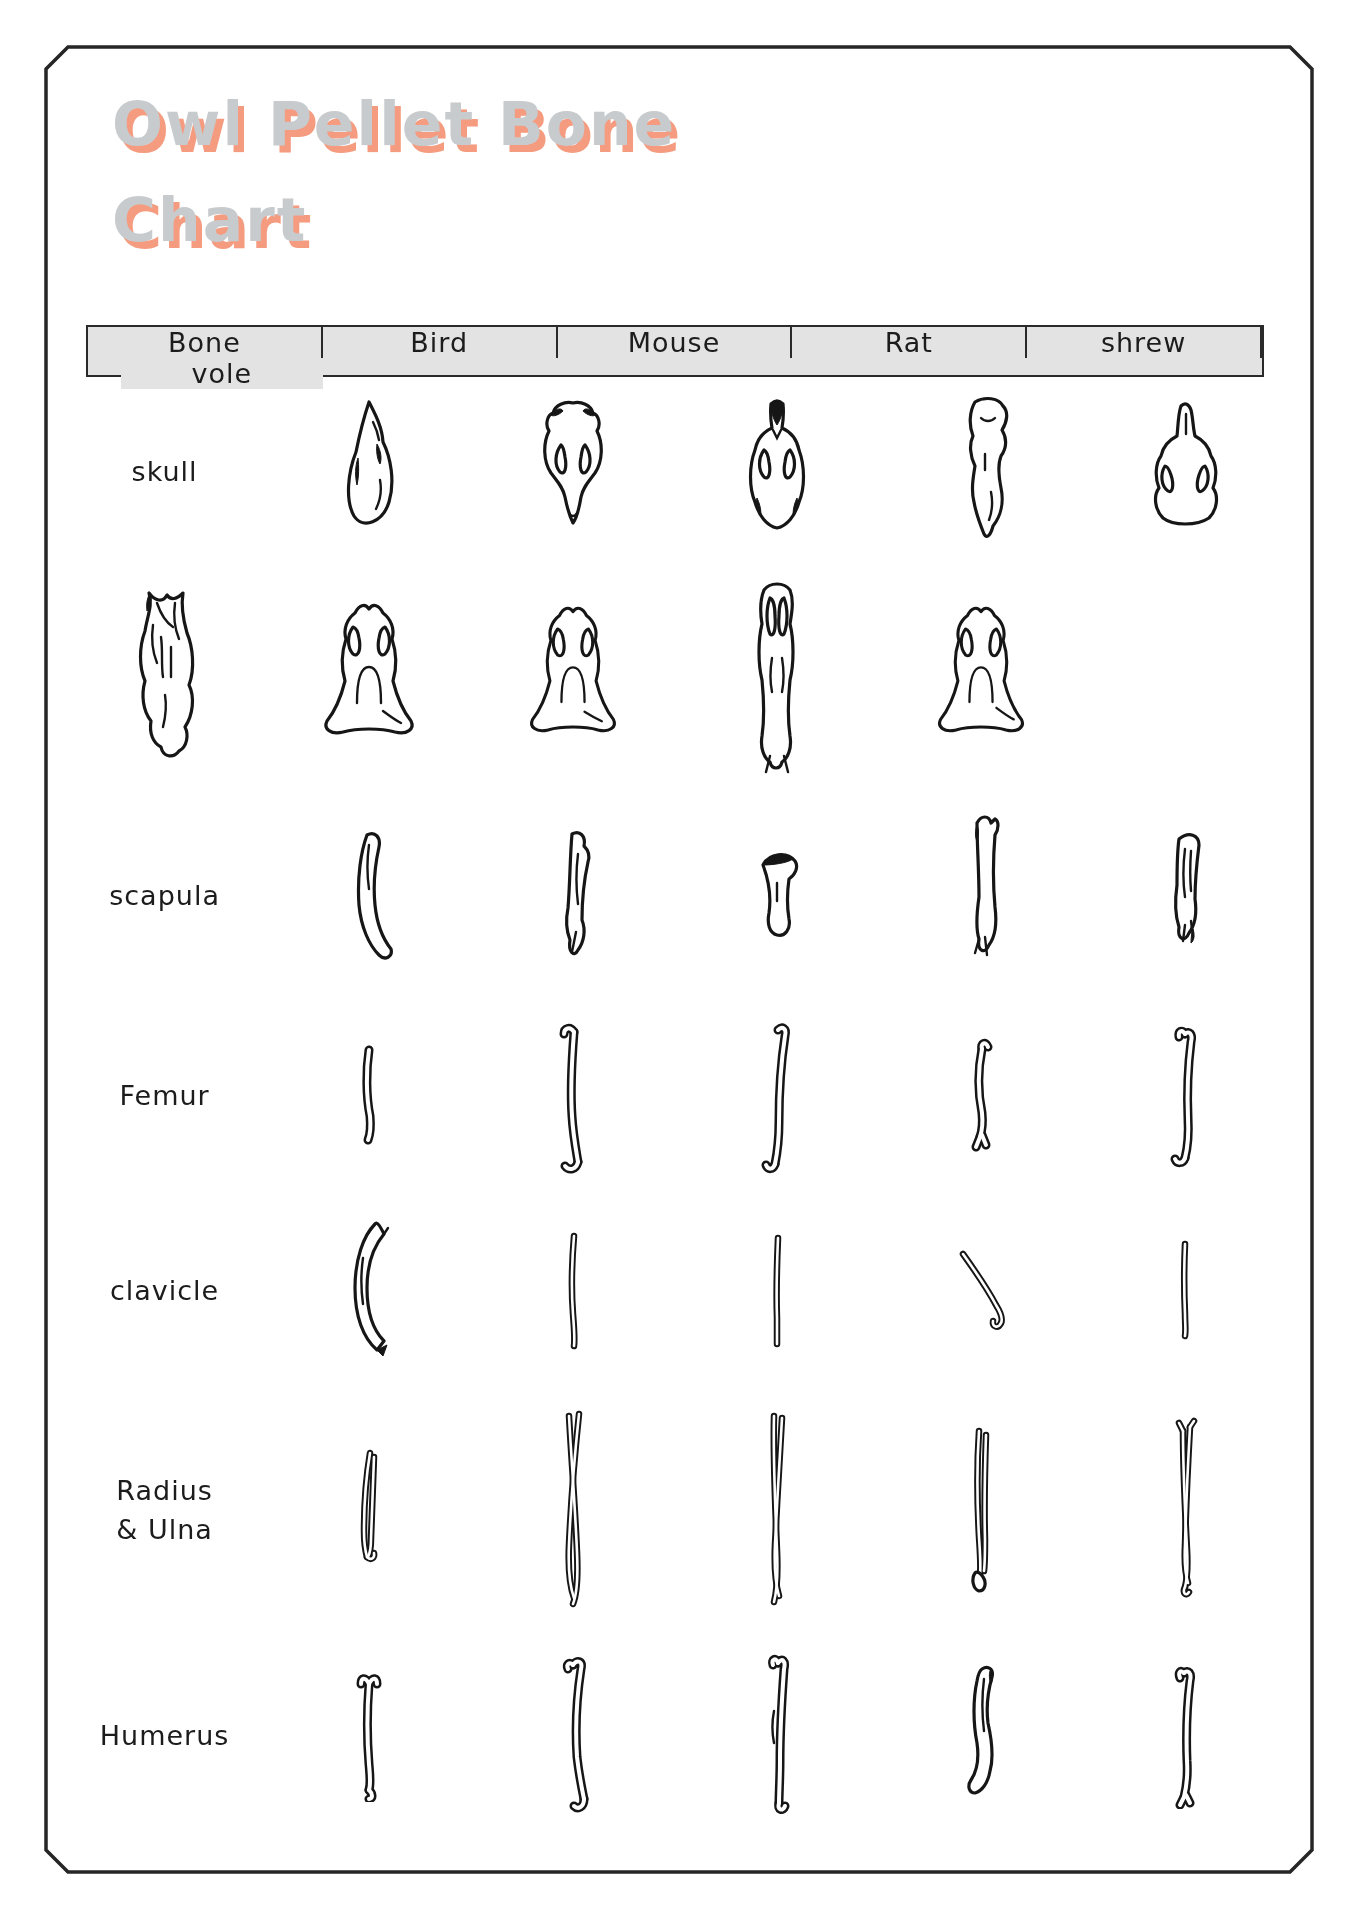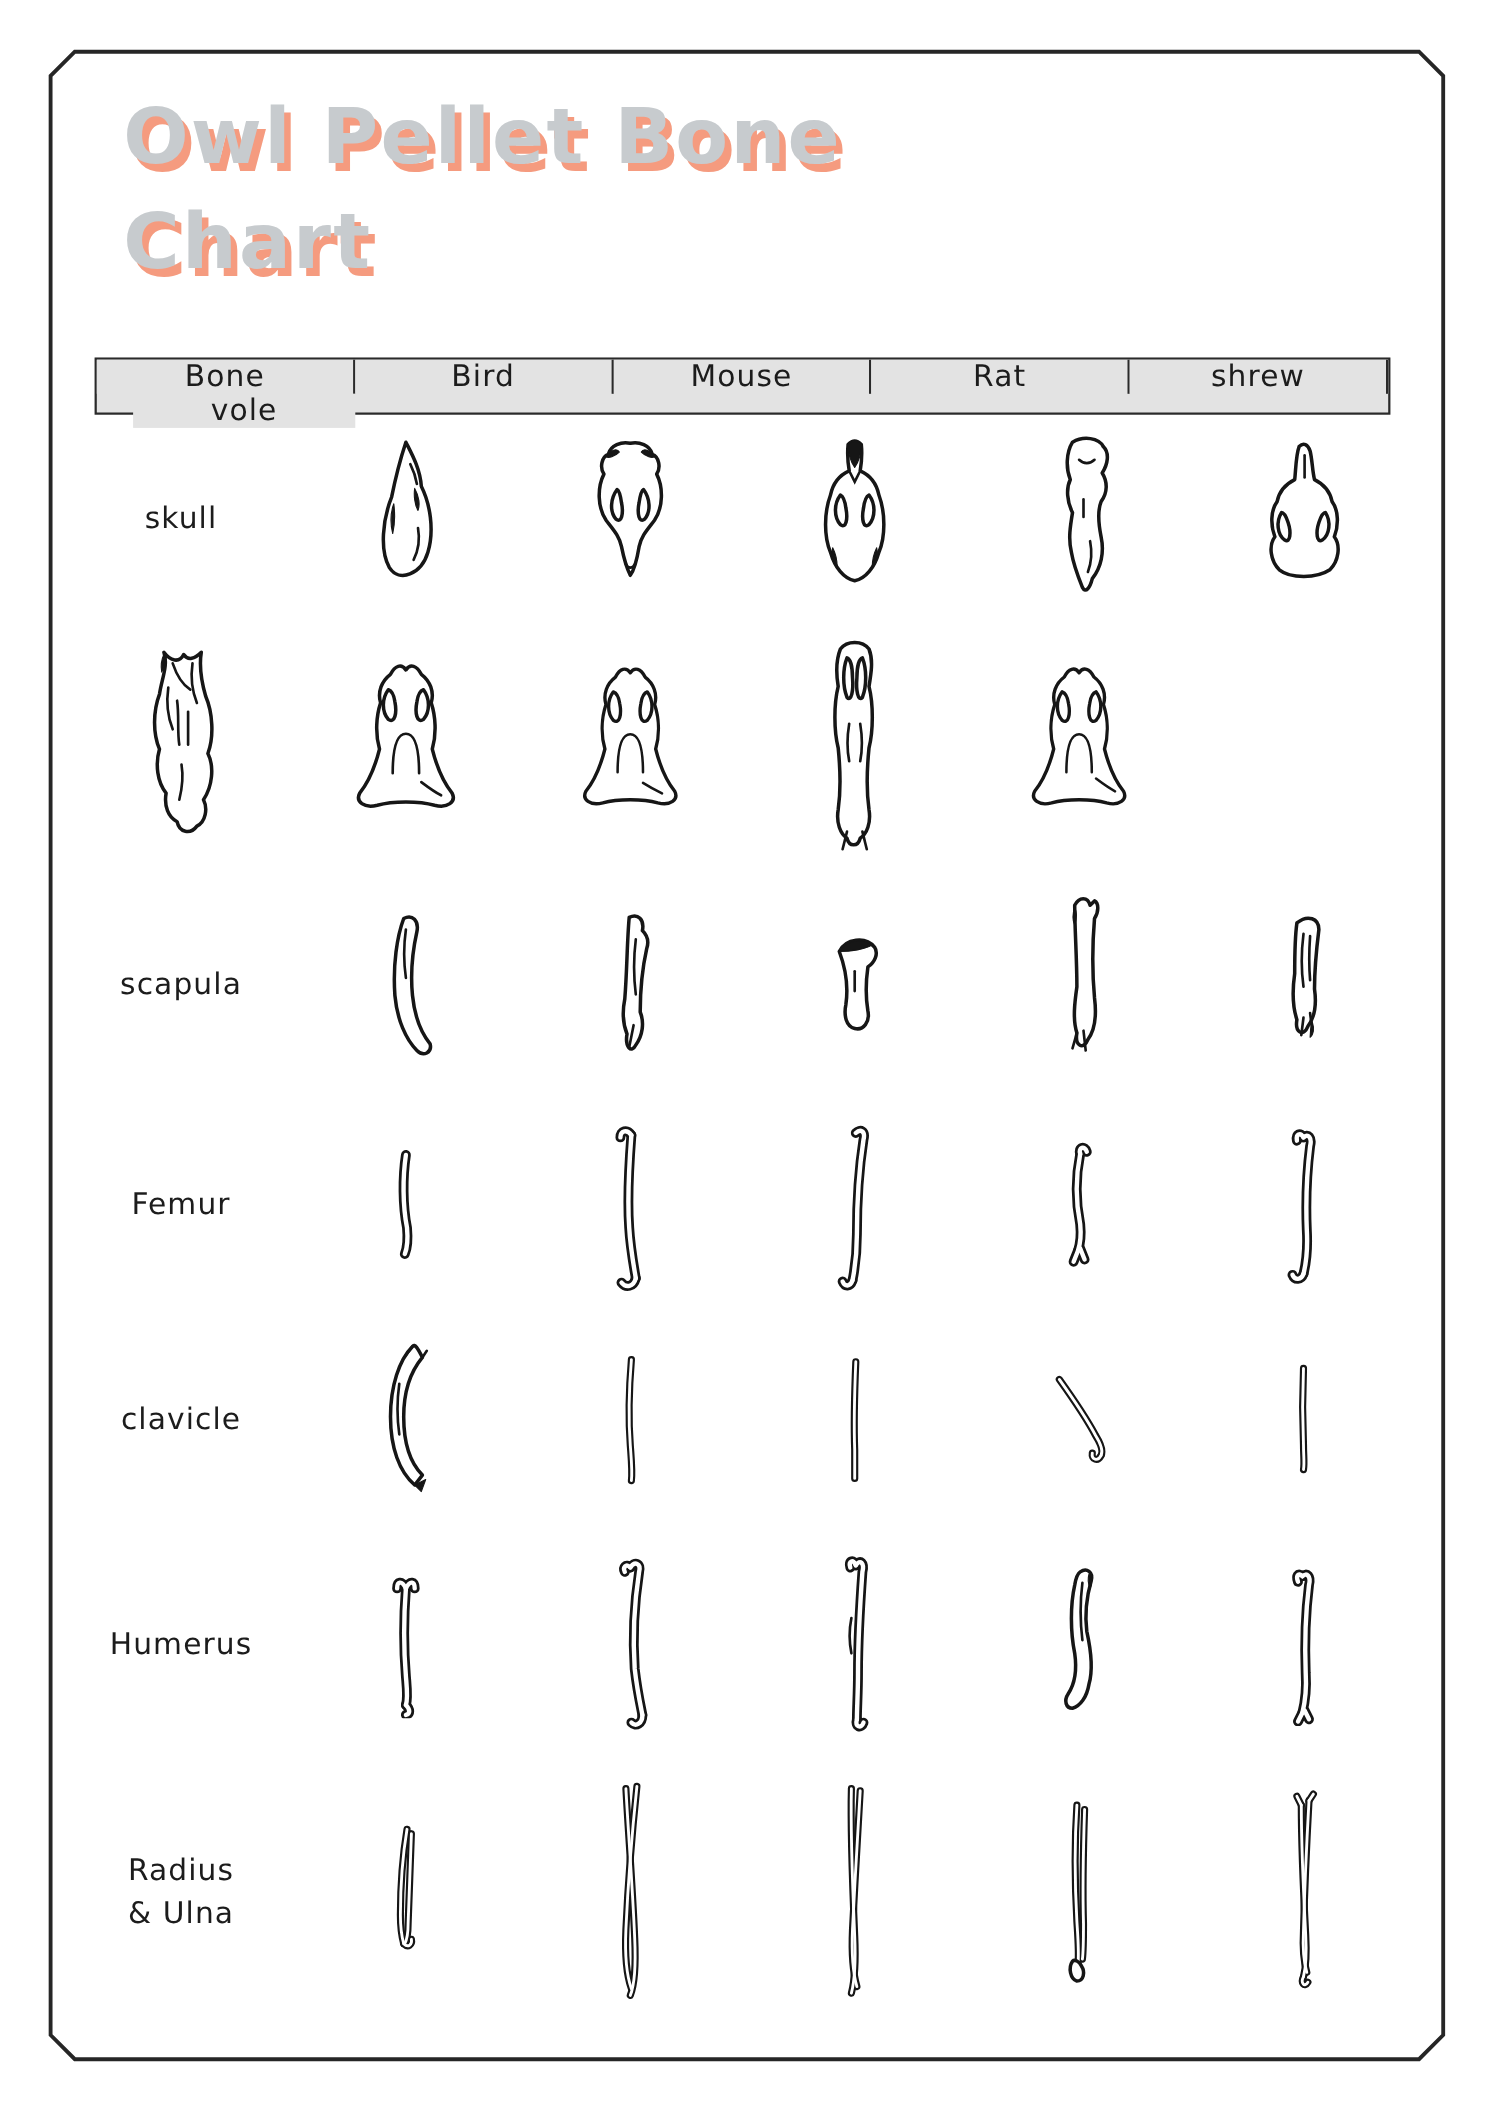--- a/index.html
+++ b/index.html
@@ -9,21 +9,21 @@
     --ink:#1c1c1c;
   }
   html,body{margin:0;padding:0;background:#fff;}
   .sheet{
     position:relative;width:1358px;height:1920px;background:#fff;overflow:hidden;
     font-family:"DejaVu Sans","Liberation Sans",sans-serif;color:var(--ink);
   }
   .page-border{position:absolute;left:0;top:0;}
   .title{
     position:absolute;left:112px;top:76px;margin:0;
-    font-size:70px;line-height:96px;font-weight:bold;letter-spacing:2px;
+    font-size:60px;line-height:96px;font-weight:bold;letter-spacing:2px;
     color:var(--title-fill);
     text-shadow:6px 7px 0 var(--title-shadow);
   }
   .bonetable{position:absolute;left:86px;top:325px;width:1178px;}
   .hdr{
     display:grid;grid-template-columns:repeat(5,1fr);
     height:52px;background:var(--header-bg);
     border:2px solid #2a2a2a;box-sizing:border-box;
   }
   .hdr .hcell{
@@ -308,78 +308,20 @@
         </svg>
       </div>
       <div class="cell">
         <svg width="16" height="104" viewBox="0 0 16 104">
           <path class="tO" d="M8,6 C7,28 7,54 8,76 C8,86 9,92 8,98"></path>
           <path class="tI" d="M8,6 C7,28 7,54 8,76 C8,86 9,92 8,98"></path>
         </svg>
       </div>
     </div>
 
-    <div class="brow r-humerus">
-      <div class="cell">
-          <div class="rowlabel">Humerus</div>
-        </div>
-      <div class="cell">
-        <svg width="34" height="134" viewBox="0 0 34 134">
-          <path class="bO" d="M17,16 C15,42 15,72 17,96 C18,108 19,116 17,122"></path>
-          <path class="bO" d="M17,16 C13,8 9,10 9,16"></path>
-          <path class="bO" d="M17,16 C21,8 25,10 25,16"></path>
-          <path class="bO" d="M17,122 C21,126 21,130 17,131"></path>
-          <path class="bI" d="M17,16 C15,42 15,72 17,96 C18,108 19,116 17,122"></path>
-          <path class="bI" d="M17,16 C13,8 9,10 9,16"></path>
-          <path class="bI" d="M17,16 C21,8 25,10 25,16"></path>
-          <path class="bI" d="M17,122 C21,126 21,130 17,131"></path>
-        </svg>
-      </div>
-      <div class="cell">
-        <svg width="44" height="168" viewBox="0 0 44 168">
-          <path class="bO" d="M22,14 C26,8 32,10 30,18 C26,44 24,76 26,106 C28,124 31,138 33,148"></path>
-          <path class="bO" d="M22,14 C18,10 15,14 17,18"></path>
-          <path class="bO" d="M33,148 C33,156 27,159 23,155"></path>
-          <path class="bI" d="M22,14 C26,8 32,10 30,18 C26,44 24,76 26,106 C28,124 31,138 33,148"></path>
-          <path class="bI" d="M22,14 C18,10 15,14 17,18"></path>
-          <path class="bI" d="M33,148 C33,156 27,159 23,155"></path>
-        </svg>
-      </div>
-      <div class="cell">
-        <svg width="38" height="168" viewBox="0 0 38 168">
-          <path class="bO" d="M20,12 C24,6 28,10 26,18 C24,46 22,80 22,110 C22,128 21,142 21,152"></path>
-          <path class="bO" d="M20,12 C18,6 13,8 15,14"></path>
-          <path class="bO" d="M21,152 C19,159 25,161 27,155"></path>
-          <path class="bI" d="M20,12 C24,6 28,10 26,18 C24,46 22,80 22,110 C22,128 21,142 21,152"></path>
-          <path class="bI" d="M20,12 C18,6 13,8 15,14"></path>
-          <path class="bI" d="M21,152 C19,159 25,161 27,155"></path>
-          <path class="dt" d="M16,60 C14,70 14,82 16,92"></path>
-        </svg>
-      </div>
-      <div class="cell">
-        <svg width="42" height="152" viewBox="0 0 42 152">
-          <path class="sh" d="M22,10 C28,6 34,10 32,18 C28,32 26,48 28,64 C32,82 34,98 30,112 C28,124 22,132 15,134 C9,134 7,127 11,121 C17,112 19,98 17,84 C13,64 13,40 17,22 C18,16 19,12 22,10 Z"></path>
-          <path class="dt" d="M24,20 C22,36 22,56 24,72"></path>
-          <path class="dk" d="M30,12 C33,15 33,21 31,25 C29,20 29,15 30,12 Z"></path>
-        </svg>
-      </div>
-      <div class="cell">
-        <svg width="34" height="148" viewBox="0 0 34 148">
-          <path class="bO" d="M16,12 C20,8 24,12 22,20 C19,44 18,74 19,100 C20,116 18,128 16,136"></path>
-          <path class="bO" d="M16,12 C12,8 10,12 12,17"></path>
-          <path class="bO" d="M16,136 L12,144"></path>
-          <path class="bO" d="M18,134 L22,142"></path>
-          <path class="bI" d="M16,12 C20,8 24,12 22,20 C19,44 18,74 19,100 C20,116 18,128 16,136"></path>
-          <path class="bI" d="M16,12 C12,8 10,12 12,17"></path>
-          <path class="bI" d="M16,136 L12,144"></path>
-          <path class="bI" d="M18,134 L22,142"></path>
-        </svg>
-      </div>
-    </div>
-
     <div class="brow r-radius">
       <div class="cell">
         <div class="rowlabel">
           <div>Radius</div>
           <div class="l2">&amp; Ulna</div>
         </div>
       </div>
       <div class="cell">
         <svg width="30" height="130" viewBox="0 0 30 130">
           <path class="tO" d="M16,8 C12,32 10,60 10,86 C10,97 11,105 13,112"></path>
@@ -424,14 +366,72 @@
           <path class="tO" d="M16,170 C13,176 17,180 20,175"></path>
           <path class="tI" d="M14,14 C14,50 16,94 18,132 C19,150 18,162 16,170"></path>
           <path class="tI" d="M21,10 C19,46 17,90 16,128 C15,146 16,156 19,166"></path>
           <path class="tI" d="M14,14 L10,6"></path>
           <path class="tI" d="M21,10 L25,4"></path>
           <path class="tI" d="M16,170 C13,176 17,180 20,175"></path>
         </svg>
       </div>
     </div>
 
+    <div class="brow r-humerus">
+      <div class="cell">
+          <div class="rowlabel">Humerus</div>
+        </div>
+      <div class="cell">
+        <svg width="34" height="134" viewBox="0 0 34 134">
+          <path class="bO" d="M17,16 C15,42 15,72 17,96 C18,108 19,116 17,122"></path>
+          <path class="bO" d="M17,16 C13,8 9,10 9,16"></path>
+          <path class="bO" d="M17,16 C21,8 25,10 25,16"></path>
+          <path class="bO" d="M17,122 C21,126 21,130 17,131"></path>
+          <path class="bI" d="M17,16 C15,42 15,72 17,96 C18,108 19,116 17,122"></path>
+          <path class="bI" d="M17,16 C13,8 9,10 9,16"></path>
+          <path class="bI" d="M17,16 C21,8 25,10 25,16"></path>
+          <path class="bI" d="M17,122 C21,126 21,130 17,131"></path>
+        </svg>
+      </div>
+      <div class="cell">
+        <svg width="44" height="168" viewBox="0 0 44 168">
+          <path class="bO" d="M22,14 C26,8 32,10 30,18 C26,44 24,76 26,106 C28,124 31,138 33,148"></path>
+          <path class="bO" d="M22,14 C18,10 15,14 17,18"></path>
+          <path class="bO" d="M33,148 C33,156 27,159 23,155"></path>
+          <path class="bI" d="M22,14 C26,8 32,10 30,18 C26,44 24,76 26,106 C28,124 31,138 33,148"></path>
+          <path class="bI" d="M22,14 C18,10 15,14 17,18"></path>
+          <path class="bI" d="M33,148 C33,156 27,159 23,155"></path>
+        </svg>
+      </div>
+      <div class="cell">
+        <svg width="38" height="168" viewBox="0 0 38 168">
+          <path class="bO" d="M20,12 C24,6 28,10 26,18 C24,46 22,80 22,110 C22,128 21,142 21,152"></path>
+          <path class="bO" d="M20,12 C18,6 13,8 15,14"></path>
+          <path class="bO" d="M21,152 C19,159 25,161 27,155"></path>
+          <path class="bI" d="M20,12 C24,6 28,10 26,18 C24,46 22,80 22,110 C22,128 21,142 21,152"></path>
+          <path class="bI" d="M20,12 C18,6 13,8 15,14"></path>
+          <path class="bI" d="M21,152 C19,159 25,161 27,155"></path>
+          <path class="dt" d="M16,60 C14,70 14,82 16,92"></path>
+        </svg>
+      </div>
+      <div class="cell">
+        <svg width="42" height="152" viewBox="0 0 42 152">
+          <path class="sh" d="M22,10 C28,6 34,10 32,18 C28,32 26,48 28,64 C32,82 34,98 30,112 C28,124 22,132 15,134 C9,134 7,127 11,121 C17,112 19,98 17,84 C13,64 13,40 17,22 C18,16 19,12 22,10 Z"></path>
+          <path class="dt" d="M24,20 C22,36 22,56 24,72"></path>
+          <path class="dk" d="M30,12 C33,15 33,21 31,25 C29,20 29,15 30,12 Z"></path>
+        </svg>
+      </div>
+      <div class="cell">
+        <svg width="34" height="148" viewBox="0 0 34 148">
+          <path class="bO" d="M16,12 C20,8 24,12 22,20 C19,44 18,74 19,100 C20,116 18,128 16,136"></path>
+          <path class="bO" d="M16,12 C12,8 10,12 12,17"></path>
+          <path class="bO" d="M16,136 L12,144"></path>
+          <path class="bO" d="M18,134 L22,142"></path>
+          <path class="bI" d="M16,12 C20,8 24,12 22,20 C19,44 18,74 19,100 C20,116 18,128 16,136"></path>
+          <path class="bI" d="M16,12 C12,8 10,12 12,17"></path>
+          <path class="bI" d="M16,136 L12,144"></path>
+          <path class="bI" d="M18,134 L22,142"></path>
+        </svg>
+      </div>
+    </div>
+
   </div>
 </div>
 
 </body></html>

